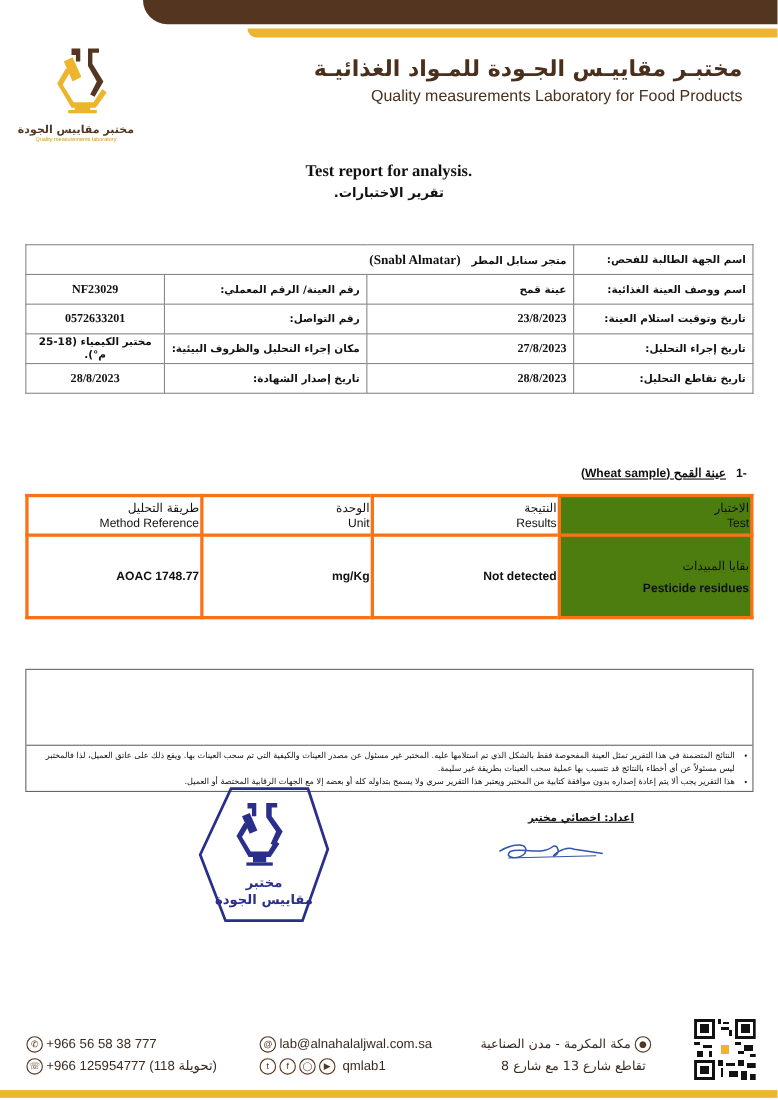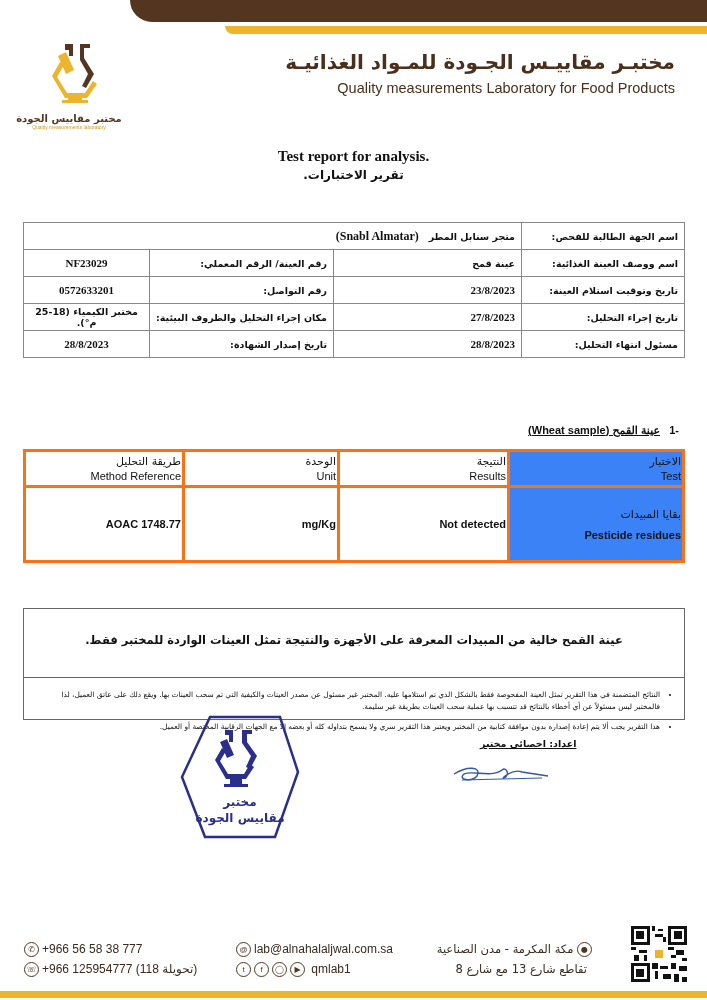--- a/index.html
+++ b/index.html
@@ -25,28 +25,28 @@
   .info .val { text-align:right; font-weight:bold; }
   .info .val-l { text-align:center; font-family:"Liberation Serif", serif; font-weight:bold; font-size:11px; }
   .ser { font-family:"Liberation Serif", serif; font-size:12px; font-weight:bold; }
   
   .sec { right:28px; top:424px; font-family:"Liberation Sans", sans-serif; font-size:11px; font-weight:bold; direction:rtl; }
   .sec .u { text-decoration:underline; }
   .res { left:23px; top:449px; width:662px; direction:rtl; font-size:11px; }
   .res th, .res td { border:3px solid #f97316; text-align:right; }
   .res th { height:31px; font-weight:normal; line-height:15px; }
   .res td { height:70px; font-weight:bold; }
-  .res .test { background:#3b82f6;margin-top:44px; }
+  .res .test { background:#4d7c0f;margin-top:44px; }
   .res .ar { font-family:"DejaVu Sans", sans-serif; font-weight:normal; font-size:11px; }
   
   .concl { left:23px; top:608px; width:662px; height:112px; border:1px solid #666; box-sizing:border-box; }
   .concl-main { left:0; right:0; top:24px; text-align:center; font-family:"DejaVu Sans", sans-serif; font-weight:bold; font-size:11.5px; direction:rtl; }
   .concl-sep { left:0; right:0; top:68px; border-top:1px solid #666; }
   .notes { left:6px; right:6px; top:72px; direction:rtl; font-family:"DejaVu Sans", sans-serif; font-size:7.4px; line-height:12px; margin:0; padding:0 10px 0 0; }
-  .notes li { margin:8px; }
+  .notes li { margin:0; }
   
   .stamp { left:180px; top:712px; width:120px; height:130px; }
   .prep { left:480px; top:738px; font-family:"DejaVu Sans", sans-serif; font-size:9.5px; font-weight:bold; text-decoration:underline; direction:rtl; }
   .sig { left:452px; top:762px; width:100px; height:24px; }
   
   .foot { font-size:12px; color:#3a2a1f; }
   .ficon { display:inline-block; width:13px; height:13px; border:1px solid #543620; border-radius:50%; font-size:8px; line-height:13px; text-align:center; color:#543620; vertical-align:middle; margin-right:3px; }
   .f-phone1 { left:24px; top:942px; }
   .f-phone2 { left:24px; top:962px; }
   .f-mail { left:236px; top:942px; }
@@ -100,21 +100,21 @@
     <td class="lbl">رقم التواصل:</td>
     <td class="val-l">0572633201</td>
   </tr>
   <tr>
     <td class="lbl">تاريخ إجراء التحليل:</td>
     <td class="val-l" style="text-align:right">27/8/2023</td>
     <td class="lbl">مكان إجراء التحليل والظروف البيئية:</td>
     <td class="val" style="text-align:center">مختبر الكيمياء (18-25 م°).</td>
   </tr>
   <tr>
-    <td class="lbl">مسئول انتهاء التحليل:</td>
+    <td class="lbl">تاريخ تقاطع التحليل:</td>
     <td class="val-l" style="text-align:right">28/8/2023</td>
     <td class="lbl">تاريخ إصدار الشهادة:</td>
     <td class="val-l">28/8/2023</td>
   </tr>
 </tbody>
   </table>
 
 <div class="abs sec">
   <span>-1</span>&nbsp;&nbsp;
   <span class="u">عينة القمح (Wheat sample)</span>
@@ -146,21 +146,20 @@
       <div>Pesticide residues</div>
     </td>
     <td>Not detected</td>
     <td>mg/Kg</td>
     <td>AOAC 1748.77</td>
   </tr>
 </tbody>
   </table>
 
 <div class="abs concl">
-  <div class="abs concl-main">عينة القمح خالية من المبيدات المعرفة على الأجهزة والنتيجة تمثل العينات الواردة للمختبر فقط.</div>
   <div class="abs concl-sep"></div>
   <ul class="abs notes">
     <li>النتائج المتضمنة في هذا التقرير تمثل العينة المفحوصة فقط بالشكل الذي تم استلامها عليه. المختبر غير مسئول عن مصدر العينات والكيفية التي تم سحب العينات بها. ويقع ذلك على عاتق العميل، لذا فالمختبر ليس مسئولاً عن أي أخطاء بالنتائج قد تتسبب بها عملية سحب العينات بطريقة غير سليمة.</li>
     <li>هذا التقرير يجب ألا يتم إعادة إصداره بدون موافقة كتابية من المختبر ويعتبر هذا التقرير سري ولا يسمح بتداوله كله أو بعضه إلا مع الجهات الرقابية المختصة أو العميل.</li>
   </ul>
 </div>
 
 <svg class="abs stamp" viewBox="0 0 120 130">
   <polygon points="30,5 100,5 118,60 95,125 25,125 2,65" fill="none" stroke="#2b2f8c" stroke-width="2.5"></polygon>
   <path d="M45 18 h8 v12 h-4 v-7 h-4z" fill="#2b2f8c"></path>

